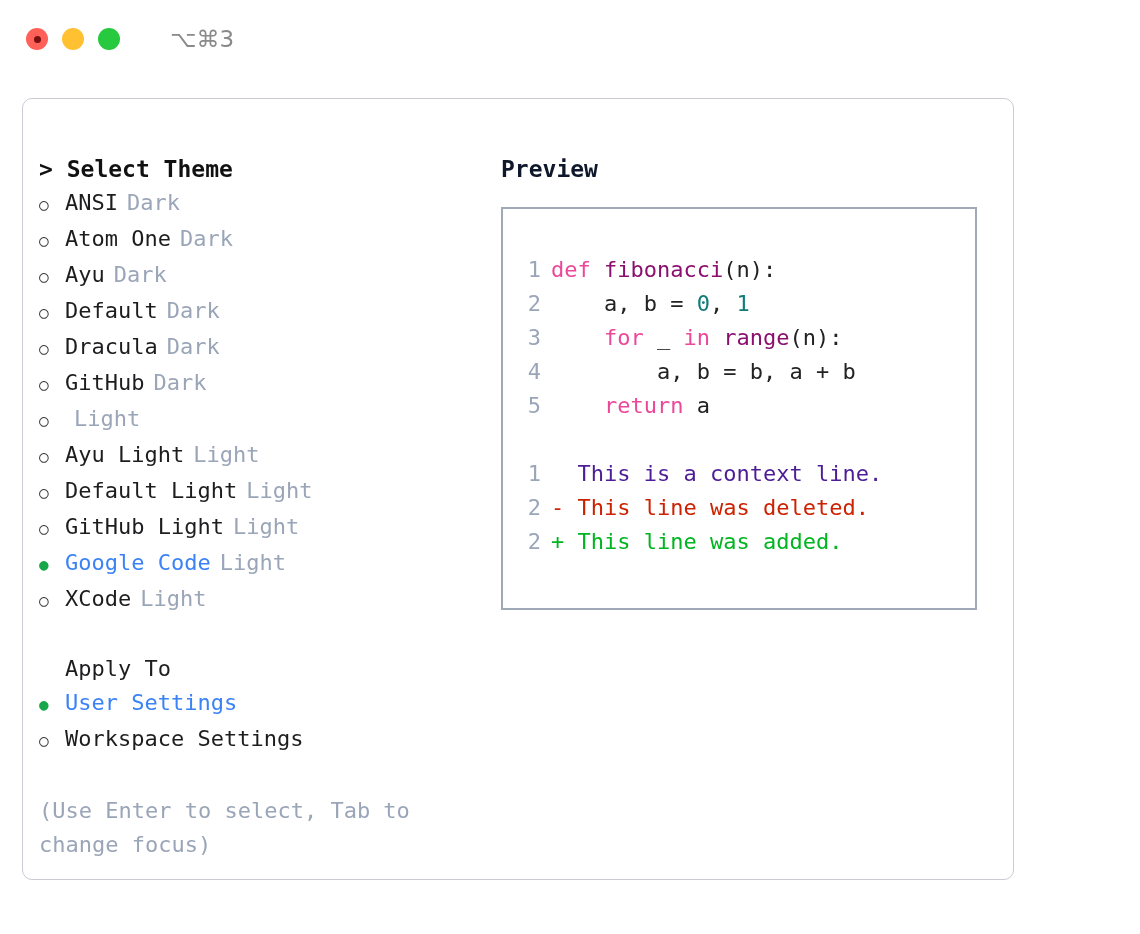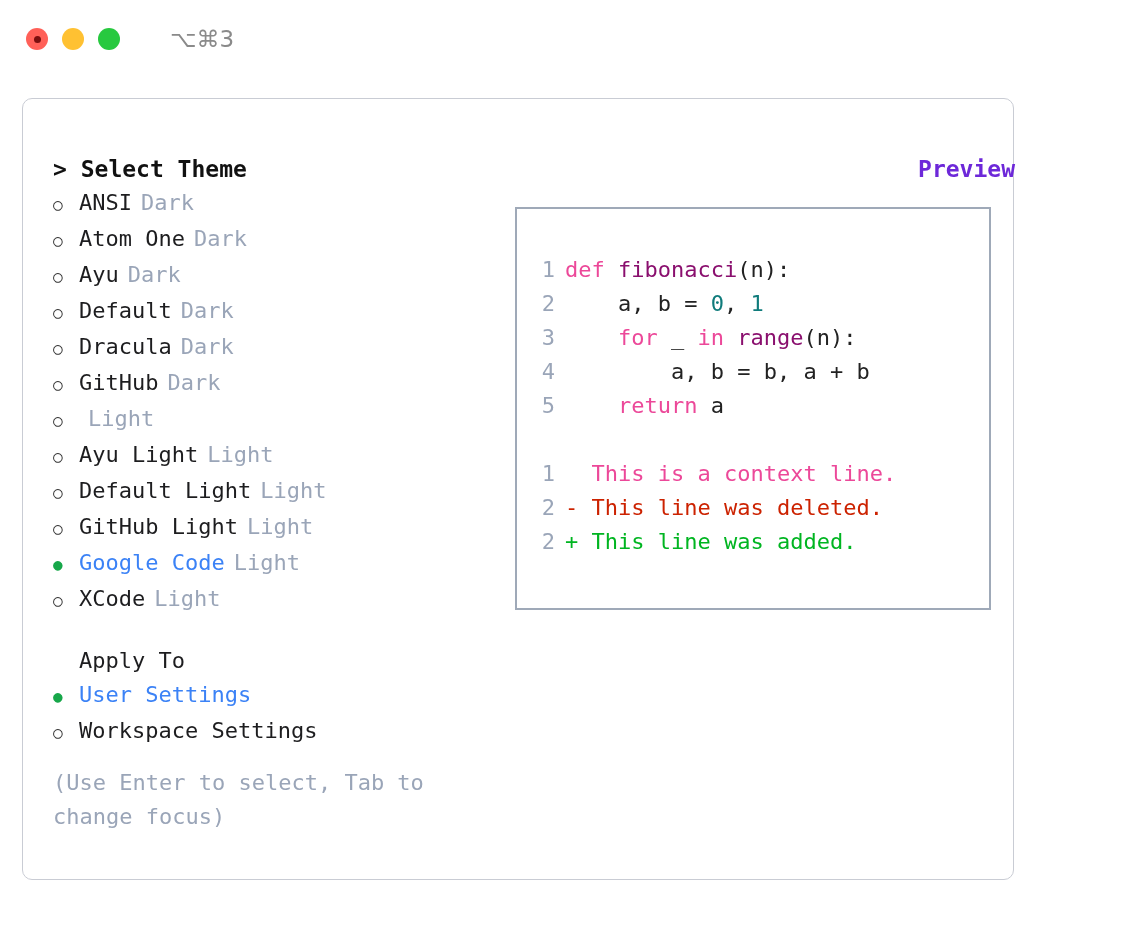--- a/index.html
+++ b/index.html
@@ -74,21 +74,21 @@
     width: 992px;
     height: 782px;
     border: 1.5px solid #c9ccd4;
     border-radius: 10px;
     box-sizing: border-box;
     background: #ffffff;
   }
 
   .columns {
     position: absolute;
-    left: 14px; top: 0;
+    left: 0; top: 0;
     width: 100%;
     height: 100%;
   }
 
   
   .left-col {
     position: absolute;
     left: 16px;
     top: 53px;
     width: 450px;
@@ -120,51 +120,50 @@
     line-height: 34px;
   }
   .marker.sel { color: #17a74a; }
   .opt-label { color: #1d1d1f; }
   .opt.selected .opt-label { color: #3b82f6; }
   .opt-tag {
     color: #9aa5b8;
     margin-left: 9px;
   }
 
-  .apply-block { margin-top: 26px; }
+  .apply-block { margin-top: 34px; }
   .apply-head {
     font-size: 22px;
     color: #1d1d1f;
     line-height: 34px;
     padding-left: 26px;
     white-space: pre;
   }
 
   .hint {
-    margin-top: 16px;
+    margin-top: 36px;
     color: #9aa5b8;
     font-size: 22px;
     line-height: 34px;
     width: 400px;
     white-space: pre-wrap;
   }
 
   
   .right-col {
     position: absolute;
     left: 478px;
     top: 53px;
     width: 500px;
   }
   .preview-head {
     font-size: 23px;
     font-weight: bold;
-    color: #6d28d9;
-    line-height: 34px;
-    text-align: right;
+    color: #0f172a;
+    line-height: 34px;
   }
   .preview-box {
     margin-top: 21px;
     width: 476px;
     height: 403px;
     border: 2px solid #9fa9b8;
     box-sizing: border-box;
     background: #ffffff;
     padding: 44px 0 0 0;
   }
@@ -185,21 +184,21 @@
   }
   .ctext { white-space: pre; }
 
   .tok-kw  { color: #ec4899; }
   .tok-fn  { color: #8a0f6e; text-align: center; }
   .tok-num { color: #0f7b7b; }
   .tok-pl  { color: #222222; }
 
   .spacer { height: 34px; }
 
-  .diff-ctx { color: #ec4899; }
+  .diff-ctx { color: #4c1d95; }
   .diff-del { color: #cc2200; }
   .diff-add { color: #00b521; }
 </style>
 </head>
 <body>
 
 <div id="app">
 
   <div class="titlebar">
     <div class="lights">

